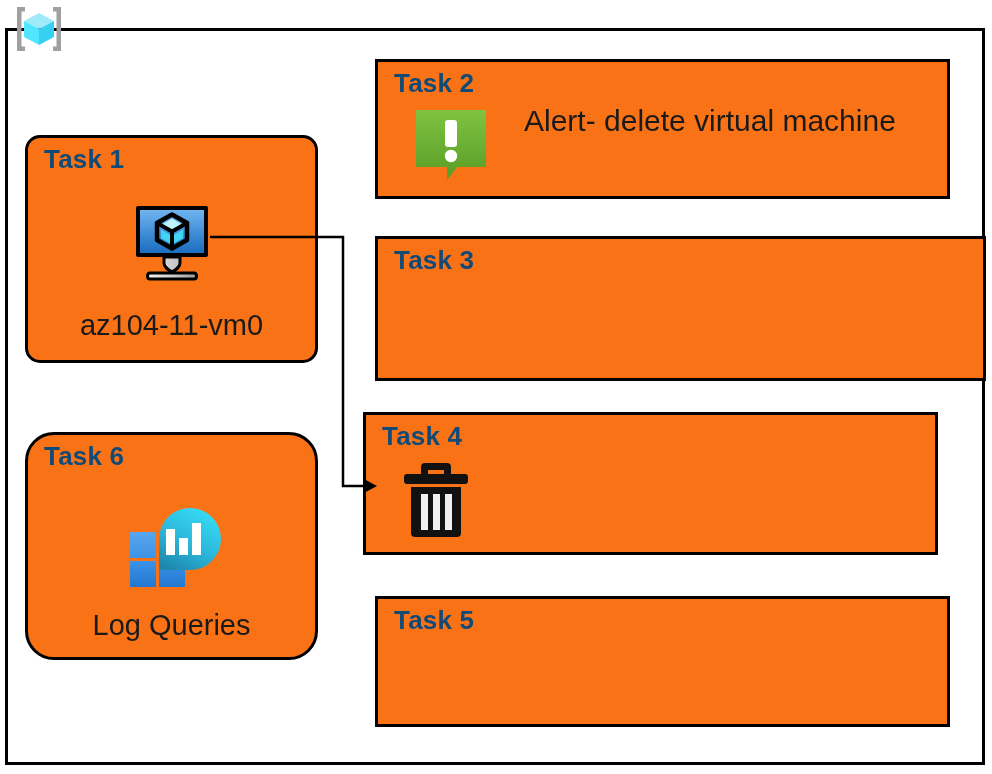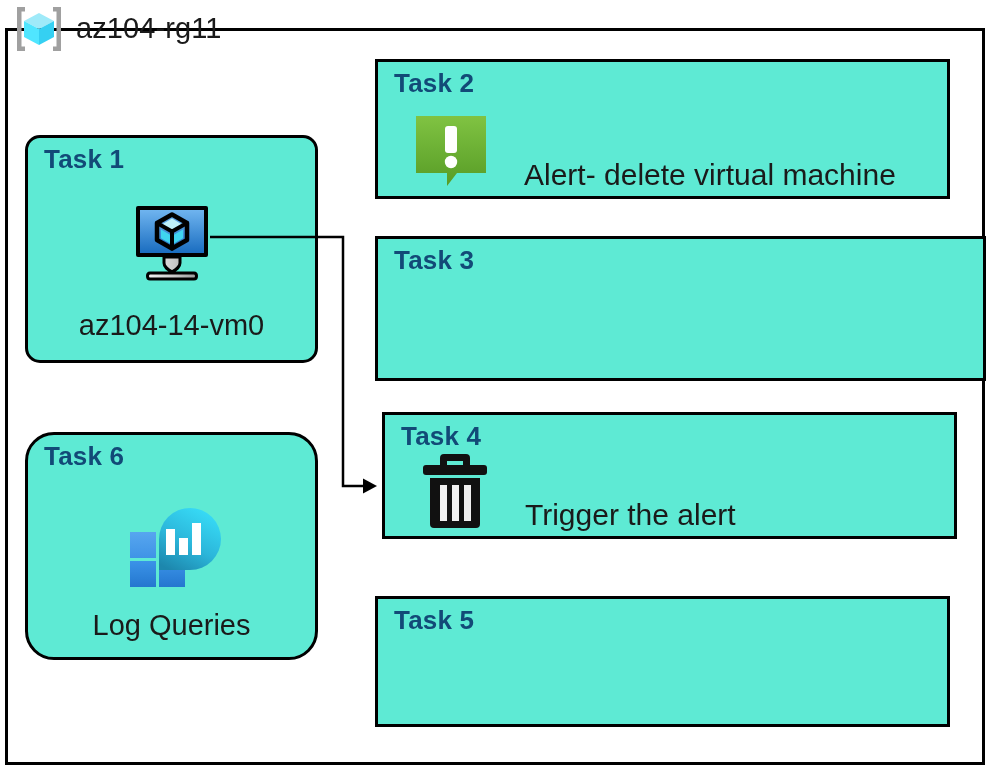--- a/index.html
+++ b/index.html
@@ -58,21 +58,21 @@
     letter-spacing: 0.1px;
     white-space: nowrap;
     line-height: 1;
     padding-bottom: 2px;
   }
 
   
   .card {
     position: absolute;
     box-sizing: border-box;
-    background: #5eead4;
+    background: #f97316;
     border: 3px solid #000000;
   }
   .card-title {
     position: absolute;
     left: 16px;
     top: 8px;
     font-size: 26px;
     font-weight: bold;
     color: #124a77;
     letter-spacing: 0.2px;
@@ -101,37 +101,37 @@
 
   
   .card-h .card-body {
     position: absolute;
     left: 34px;
     right: 10px;
     top: 44px;
     bottom: 6px;
     display: flex;
     flex-direction: row;
-    align-items: flex-end;
+    align-items: flex-start;
     gap: 34px;
   }
   .card-h .card-label {
     font-size: 30px;
     color: #1a1a1a;
     white-space: nowrap;
     line-height: 1;
   }
   .icon-slot { flex: 0 0 auto; display: block; }
 
   
   #card-task1 { left: 25px;  top: 135px; width: 293px; height: 228px; border-radius: 15px; }
   #card-task6 { left: 25px;  top: 432px; width: 293px; height: 228px; border-radius: 29px; }
   #card-task2 { left: 375px; top: 59px;  width: 575px; height: 140px; }
   #card-task3 { left: 375px; top: 236px; width: 611px; height: 145px; }
-  #card-task4 { left: 382px; top: 412px; width: 575px; height: 127px; }
+  #card-task4 { left: 363px; top: 412px; width: 575px; height: 143px; }
   #card-task5 { left: 375px; top: 596px; width: 575px; height: 131px; }
 
   
   #connector {
     position: absolute;
     left: 0;
     top: 0;
     width: 992px;
     height: 774px;
     pointer-events: none;
@@ -150,21 +150,20 @@
     <path d="M13 5 L5 5 L5 49 L13 49 L13 44.5 L9.5 44.5 L9.5 9.5 L13 9.5 Z" fill="#a0a0a0"></path>
 
     <path d="M41 5 L49 5 L49 49 L41 49 L41 44.5 L44.5 44.5 L44.5 9.5 L41 9.5 Z" fill="#a0a0a0"></path>
 
     <path d="M27 11 L42 19 L27 27 L12 19 Z" fill="#9feaf9"></path>
 
     <path d="M12 19 L27 27 L27 43 L12 35 Z" fill="#50e6ff"></path>
 
     <path d="M42 19 L42 35 L27 43 L27 27 Z" fill="#35d0f2"></path>
   </svg>
-  <div id="rg-name">az104-rg11</div>
 </div>
 
 <div class="card card-v" id="card-task1">
   <div class="card-title">Task 1</div>
   <div class="card-body">
     <svg class="icon-slot" width="96" height="80" viewBox="0 0 96 80">
       <defs>
         <linearGradient id="vmScreen" x1="0" y1="0" x2="0" y2="1">
           <stop offset="0%" stop-color="#6fb4ef"></stop>
           <stop offset="100%" stop-color="#1a6dc0"></stop>
@@ -182,21 +181,21 @@
       <path d="M40 55 h16 v6 c0 5 -5 7 -10 10 h24 c1.5 0 2.5 1.3 2.5 3 s-1 3 -2.5 3 H26 c-1.5 0 -2.5 -1.3 -2.5 -3 s1 -3 2.5 -3 h24 c-5 -3 -10 -5 -10 -10 z" fill="url(#vmStand)" stroke="#000000" stroke-width="3" stroke-linejoin="round"></path>
 
       <g transform="translate(48,29.5)">
         <path d="M0 -17 L15 -8.5 L15 8.5 L0 17 L-15 8.5 L-15 -8.5 Z" fill="none" stroke="#000000" stroke-width="4.5" stroke-linejoin="round"></path>
         <path d="M0 -13 L11 -6.5 L0 0 L-11 -6.5 Z" fill="#bff2fb"></path>
         <path d="M-11 -2 L-2 3.2 L-2 12 L-11 6.8 Z" fill="#3fd4ef"></path>
         <path d="M11 -2 L11 6.8 L2 12 L2 3.2 Z" fill="#3fd4ef"></path>
         <path d="M0 0 L0 17 M0 0 L-15 -8.5 M0 0 L15 -8.5" stroke="#000000" stroke-width="4" stroke-linecap="round"></path>
       </g>
     </svg>
-    <div class="card-label">az104-14-vm0</div>
+    <div class="card-label">az104-11-vm0</div>
   </div>
 </div>
 
 <div class="card card-v" id="card-task6">
   <div class="card-title">Task 6</div>
   <div class="card-body">
     <svg class="icon-slot" width="100" height="92" viewBox="0 0 100 92">
       <defs>
         <linearGradient id="logCircle" x1="0.72" y1="0" x2="0.18" y2="1">
           <stop offset="0%" stop-color="#38dcf7"></stop>
@@ -257,21 +256,20 @@
       <path d="M25 4 h22 a4 4 0 0 1 4 4 v7 h-7 v-4 h-16 v4 h-7 v-7 a4 4 0 0 1 4 -4 z" fill="#111111"></path>
 
       <rect x="4" y="15" width="64" height="10" rx="3" fill="#111111"></rect>
 
       <path d="M11 28 h50 v46 a4 4 0 0 1 -4 4 H15 a4 4 0 0 1 -4 -4 z" fill="#111111"></path>
 
       <rect x="21" y="35" width="7" height="36" fill="#f0f0f0"></rect>
       <rect x="33" y="35" width="7" height="36" fill="#f0f0f0"></rect>
       <rect x="45" y="35" width="7" height="36" fill="#f0f0f0"></rect>
     </svg>
-    <div class="card-label">Trigger the alert</div>
   </div>
 </div>
 
 <div class="card card-h" id="card-task5">
   <div class="card-title">Task 5</div>
 </div>
 
 <svg id="connector" viewBox="0 0 992 774">
   <path d="M210 237 H343 V486 H363" fill="none" stroke="#000000" stroke-width="2.5"></path>
   <path d="M363 478.5 L377 486 L363 493.5 Z" fill="#000000"></path>

